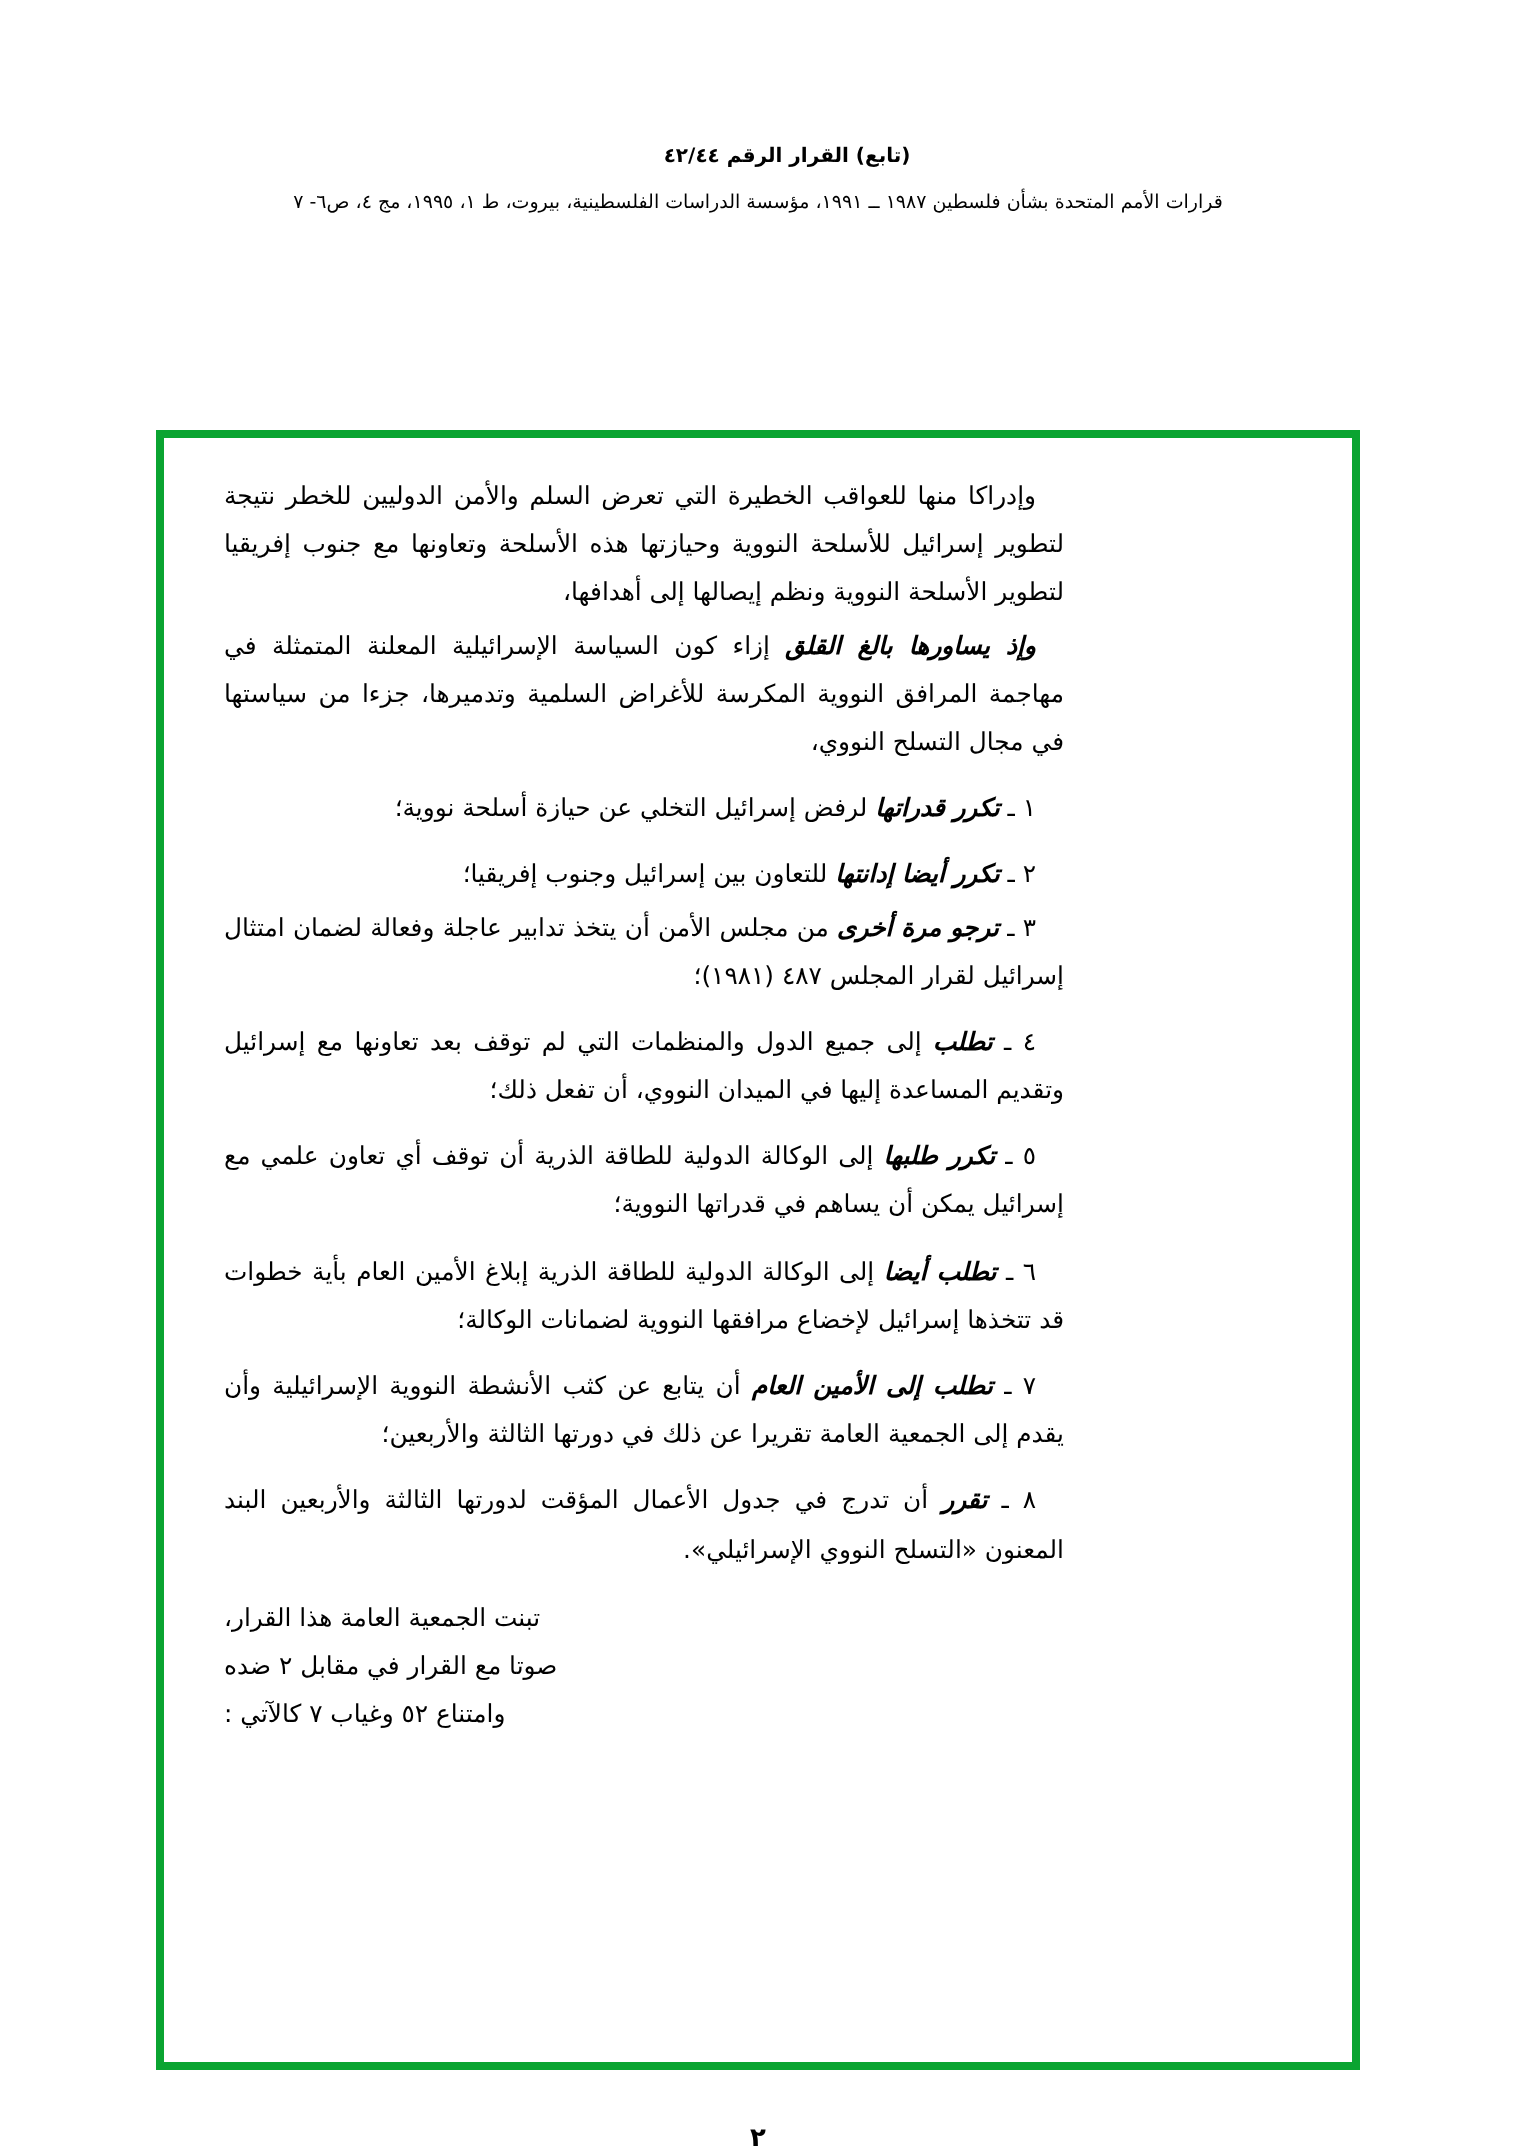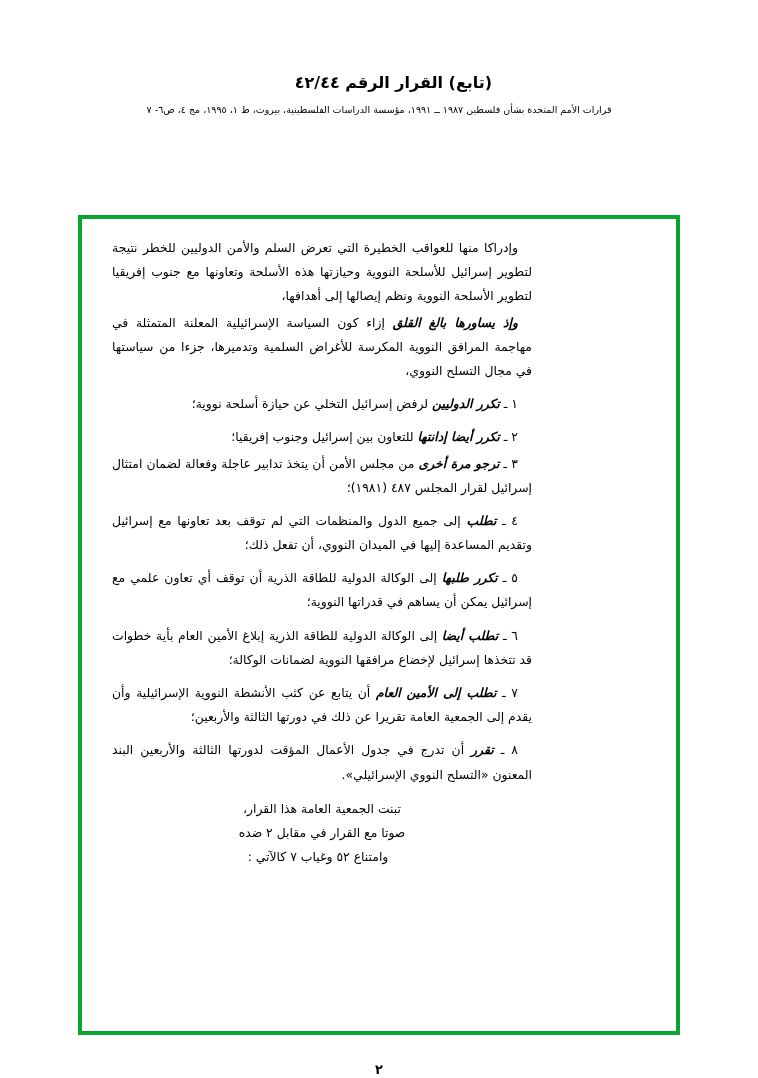--- a/index.html
+++ b/index.html
@@ -19,21 +19,21 @@
     width: 758px;
     height: 1078px;
     position: relative;
     box-sizing: border-box;
   }
   .doc-header {
     text-align: center;
     margin-top: 72px;
   }
   .doc-title {
-    font-size: 16px;
+    font-size: 10px;
     font-weight: bold;
     letter-spacing: 0px;
     line-height: 1.4;
     padding-left: 29px;
   }
   .doc-source {
     font-size: 9.5px;
     font-weight: normal;
     margin-top: 9px;
     line-height: 1.4;
@@ -74,21 +74,21 @@
     font-style: italic;
   }
   .closing {
     margin-top: 10px;
     text-align: right;
     direction: rtl;
     font-size: 12.4px;
     line-height: 1.95;
   }
   .closing div {
-    text-align: center;
+    text-align: left;
   }
   .cl-indent1 { padding-right: 8px; }
   .page-number {
     position: absolute;
     left: 0;
     right: 0;
     top: 990px;
     text-align: center;
     font-size: 13px;
     font-weight: bold;
@@ -111,21 +111,21 @@
     <p class="para indent">
       <span>وإدراكا منها للعواقب الخطيرة التي تعرض السلم والأمن الدوليين للخطر نتيجة لتطوير إسرائيل للأسلحة النووية وحيازتها هذه الأسلحة وتعاونها مع جنوب إفريقيا لتطوير الأسلحة النووية ونظم إيصالها إلى أهدافها،</span>
     </p>
 
     <p class="para indent">
       <span class="b">وإذ يساورها بالغ القلق</span><span> إزاء كون السياسة الإسرائيلية المعلنة المتمثلة في مهاجمة المرافق النووية المكرسة للأغراض السلمية وتدميرها، جزءا من سياستها في مجال التسلح النووي،</span>
     </p>
 
     <p class="para indent spaced">
       <span>١ ـ</span>
-      <span class="b">تكرر الدوليين</span><span> لرفض إسرائيل التخلي عن حيازة أسلحة نووية؛</span>
+      <span class="b">تكرر قدراتها</span><span> لرفض إسرائيل التخلي عن حيازة أسلحة نووية؛</span>
     </p>
 
     <p class="para indent spaced">
       <span>٢ ـ</span>
       <span class="b">تكرر أيضا إدانتها</span><span> للتعاون بين إسرائيل وجنوب إفريقيا؛</span>
     </p>
 
     <p class="para indent">
       <span>٣ ـ</span>
       <span class="b">ترجو مرة أخرى</span><span> من مجلس الأمن أن يتخذ تدابير عاجلة وفعالة لضمان امتثال إسرائيل لقرار المجلس ٤٨٧ (١٩٨١)؛</span>

